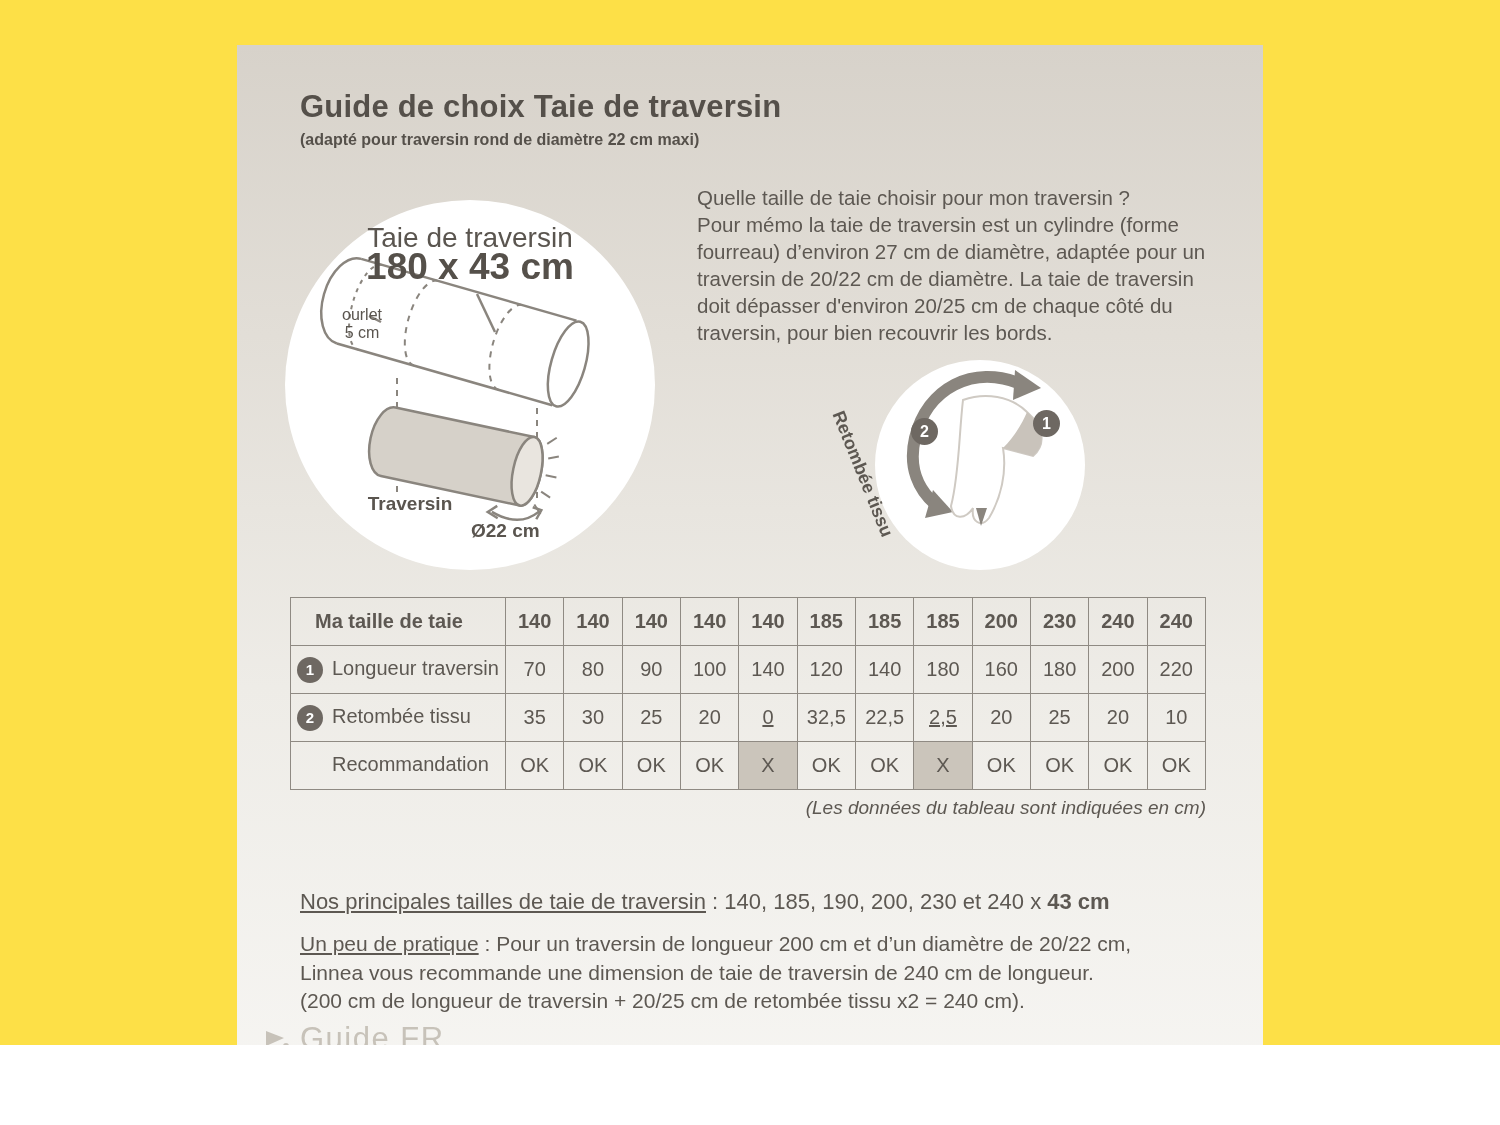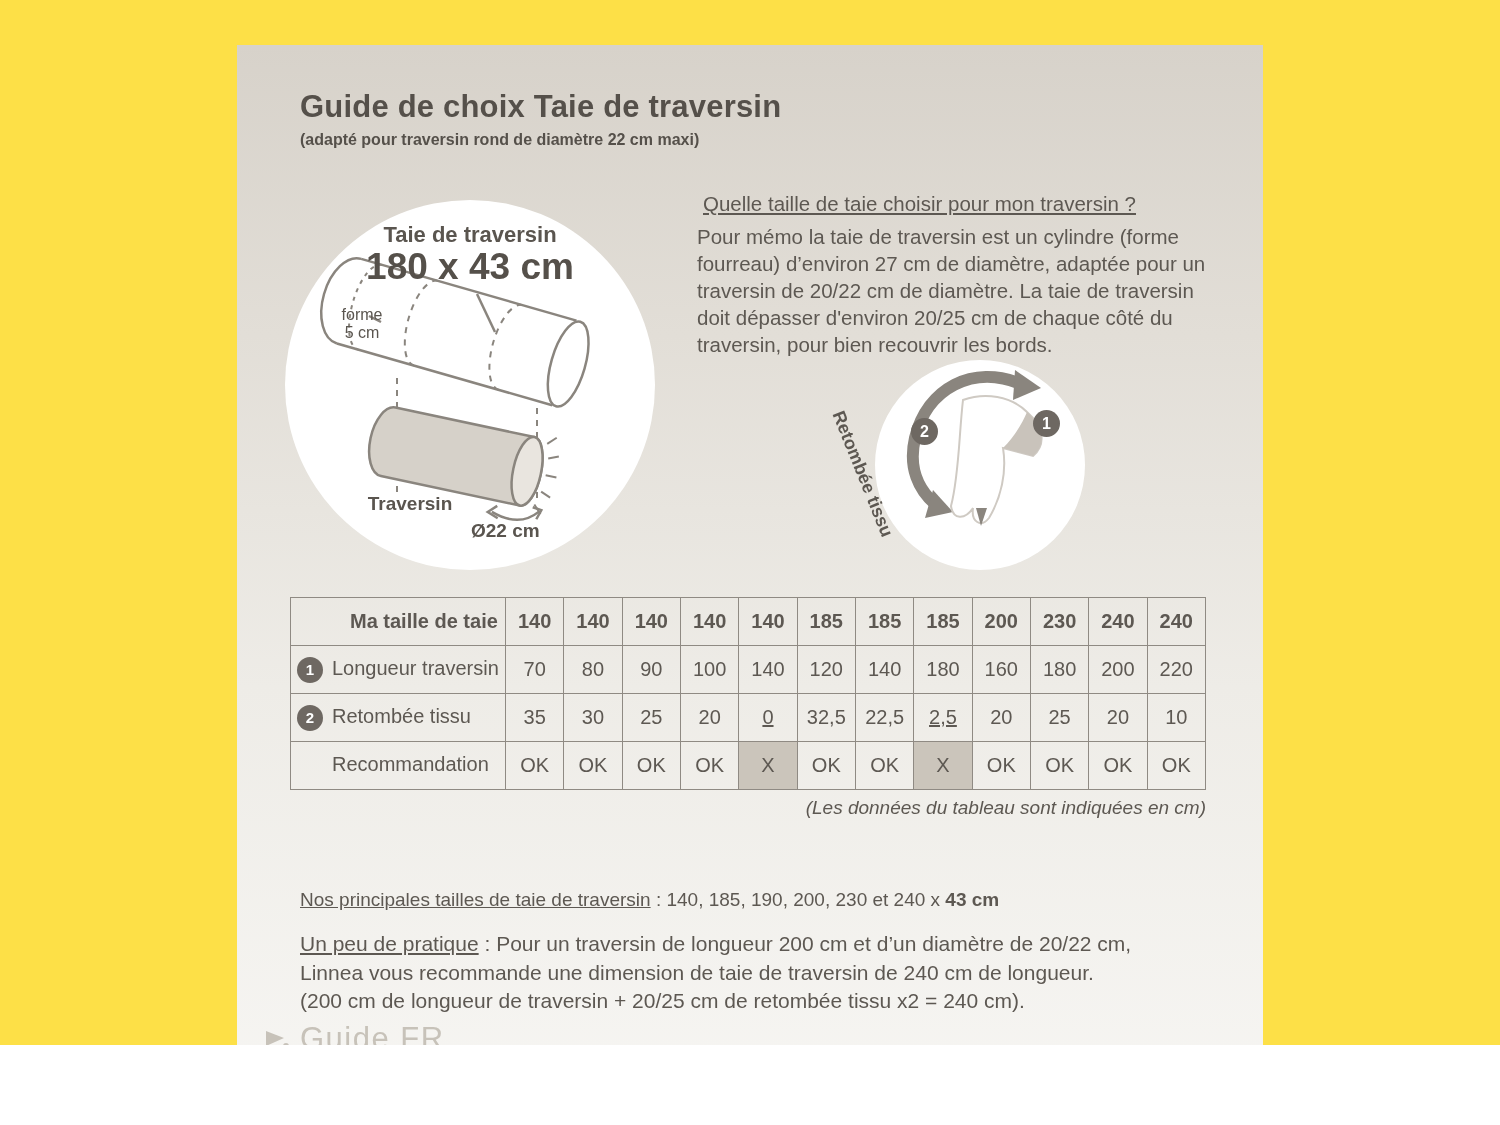--- a/index.html
+++ b/index.html
@@ -8,57 +8,57 @@
   .panel{position:absolute;left:237px;top:45px;width:1026px;height:1035px;
          background:linear-gradient(180deg,#d7d2ca 0%,#e2ded7 28%,#eeece7 62%,#f6f5f2 100%);}
   .title-block{position:absolute;left:63px;top:44px;}
   .title-block h1{margin:0;font-size:31px;font-weight:bold;color:#55504a;letter-spacing:0.2px;}
   .title-block h2{margin:6px 0 0 0;font-size:16px;font-weight:bold;color:#55504a;}
 
   .circle{position:absolute;background:#ffffff;border-radius:50%;}
   .circle-main{left:48px;top:155px;width:370px;height:370px;}
   .circle-main svg{position:absolute;left:0;top:0;}
   .lbl{position:absolute;color:#5a554f;}
-  .taie-label{top:22px;left:0;width:100%;text-align:center;font-weight:bold;font-size:22px;}
+  .taie-label{top:22px;left:0;width:100%;text-align:center;font-weight:normal;font-size:28px;}
   .taie-size{top:46px;left:0;width:100%;text-align:center;font-weight:bold;font-size:37px;color:#55504a;}
   .ourlet{left:42px;top:106px;width:70px;text-align:center;font-size:16px;line-height:18px;}
   .traversin-label{left:55px;top:293px;width:140px;text-align:center;font-weight:bold;font-size:19px;}
   .diameter{left:186px;top:320px;font-weight:bold;font-size:19px;}
 
   .intro{position:absolute;left:460px;top:139px;width:520px;font-size:20.5px;line-height:27px;}
-  .intro .q{margin:6px;text-decoration:underline;}
+  .intro .q{margin:0;}
 
   .circle-retombee{left:638px;top:315px;width:210px;height:210px;}
   .circle-retombee svg{position:absolute;left:0;top:0;}
   .retombee-label{position:absolute;left:-28px;top:48px;transform:rotate(68deg);transform-origin:0 0;
                   font-weight:bold;font-size:18px;white-space:nowrap;color:#5d5852;}
   .num-badge{position:absolute;width:27px;height:27px;border-radius:50%;background:#6e6862;color:#ffffff;
              font-weight:bold;font-size:16px;display:flex;align-items:center;justify-content:center;}
   .badge1{left:158px;top:50px;}
   .badge2{left:36px;top:58px;}
 
   table.size-table{position:absolute;left:53px;top:552px;width:916px;border-collapse:collapse;
                    table-layout:fixed;color:#5d5852;}
   .size-table th,.size-table td{border:1px solid #8f8a83;height:47px;text-align:center;
                    font-size:20px;padding:0;}
   .size-table th{font-weight:bold;}
   .size-table .label-cell{text-align:left;padding-left:6px;}
-  .size-table th.label-cell{padding-left:59px;}
+  .size-table th.label-cell{padding-left:24px;}
   .row-badge{display:inline-flex;width:26px;height:26px;border-radius:50%;background:#6e6862;color:#fff;
              font-weight:bold;font-size:15px;align-items:center;justify-content:center;
              vertical-align:middle;margin-right:9px;}
   .row-badge.hidden{visibility:hidden;}
   .size-table td.u{text-decoration:underline;}
   .size-table td.shaded{background:#cbc5bb;}
 
   .table-note{position:absolute;left:53px;top:752px;width:916px;text-align:right;
               font-style:italic;font-size:19px;}
   .footnotes{position:absolute;left:63px;top:779px;font-size:20px;line-height:27px;}
   .footnotes sup{font-size:13px;}
-  .sizes-line{position:absolute;left:63px;top:844px;font-size:19px;}
+  .sizes-line{position:absolute;left:63px;top:844px;font-size:22px;}
   .sizes-line .ul{text-decoration:underline;}
   .sizes-line .b{font-weight:bold;}
   .practice{position:absolute;left:63px;top:885px;font-size:21px;line-height:28.5px;}
   .practice .ul{text-decoration:underline;}
 
   .logo{position:absolute;left:25px;top:976px;display:flex;align-items:center;gap:8px;
         color:#c7c2b9;font-size:31px;letter-spacing:1.5px;}
 </style>
 </head>
 <body>
@@ -99,21 +99,21 @@
             <line x1="258" y1="288" x2="266" y2="296"></line>
           </g>
           <path d="M 218,304 Q 248,314 264,294" stroke="#8a857e" stroke-width="2.5" fill="none"></path>
           <path d="M 222,297 L 214,305 L 225,309" fill="none" stroke="#8a857e" stroke-width="2.5"></path>
           <path d="M 257,291 L 266,292 L 263,302" fill="none" stroke="#8a857e" stroke-width="2.5"></path>
         </g>
       </svg>
       <div class="lbl taie-label">Taie de traversin</div>
       <div class="lbl taie-size">180 x 43 cm</div>
       <div class="lbl ourlet">
-        <div>forme</div>
+        <div>ourlet</div>
         <div>5 cm</div>
       </div>
       <div class="lbl traversin-label">Traversin</div>
       <div class="lbl diameter">Ø22 cm</div>
     </div>
 
     <div class="intro">
       <p class="q">Quelle taille de taie choisir pour mon traversin ?</p><span>Pour mémo la taie de traversin est un cylindre (forme fourreau) d’environ 27 cm de diamètre, adaptée pour un traversin de 20/22 cm de diamètre. La taie de traversin doit dépasser d'environ 20/25 cm de chaque côté du traversin, pour bien recouvrir les bords.</span>
     </div>
 

